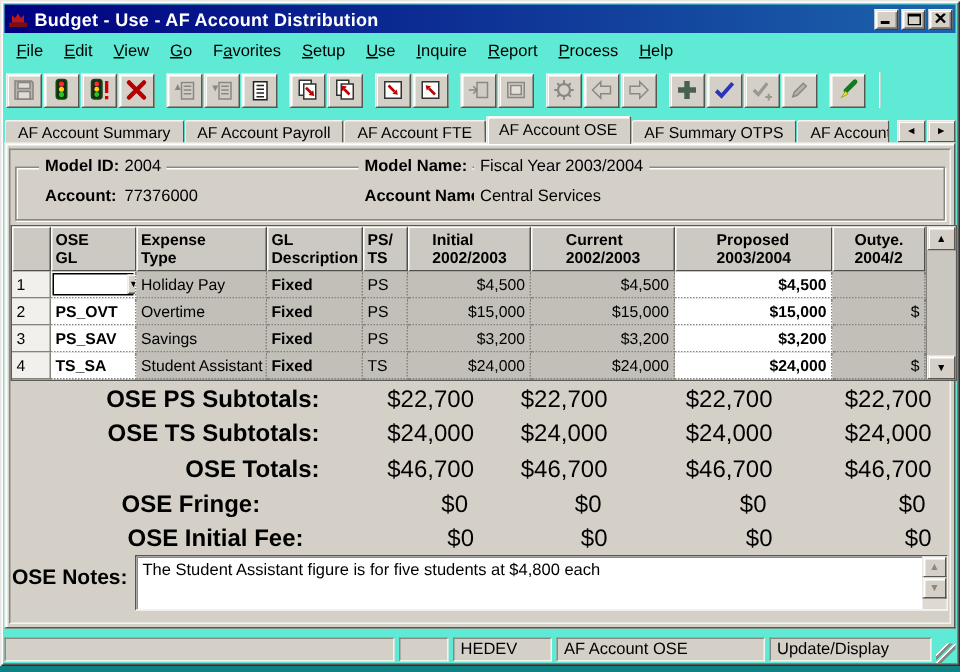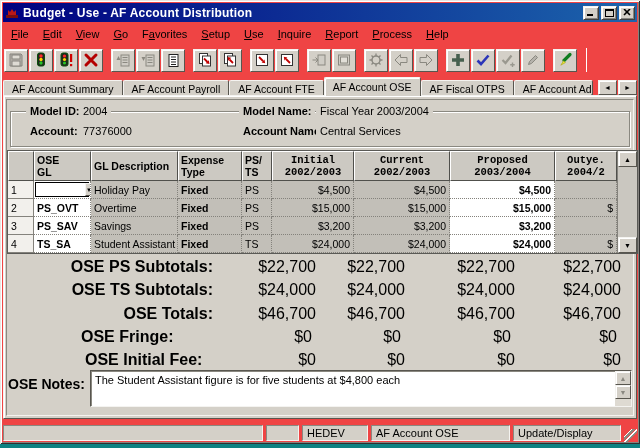--- a/index.html
+++ b/index.html
@@ -1,18 +1,18 @@
 <!DOCTYPE html>
 <html><head>
 <meta charset="utf-8">
 <style>
   html,body{margin:0;padding:0;}
   body{width:640px;height:448px;background:#0e8282;font-family:"Liberation Sans","DejaVu Sans",sans-serif;overflow:hidden;position:relative;}
   *{box-sizing:border-box;}
-  #window{position:absolute;left:0;top:0;width:640px;height:444px;background:#ef4444;
+  #window{position:absolute;left:0;top:0;width:640px;height:444px;background:#5eead4;
     box-shadow:inset 1px 1px 0 #e8e6e2, inset -1px -1px 0 #2f2f2f, inset 2px 2px 0 #ffffff, inset -2px -2px 0 #84827e;}
   
   .titlebar{position:absolute;left:3px;top:3px;width:634px;height:19px;background:linear-gradient(to right,#000080,#1c64ac);display:flex;align-items:center;padding:0 2px;}
   .title-text{color:#fff;font-weight:bold;font-size:12px;margin-left:4px;flex:1;white-space:nowrap;overflow:hidden;letter-spacing:.2px;}
   .tb-btn{width:16px;height:14px;background:#d4d0c8;border:1px solid;border-color:#f4f3f0 #404040 #404040 #f4f3f0;box-shadow:inset 1px 1px 0 #fff,inset -1px -1px 0 #84827e;margin-left:2px;display:flex;align-items:center;justify-content:center;}
   
   .menubar{position:absolute;left:4px;top:24px;width:632px;height:19px;display:flex;align-items:center;font-size:11px;}
   .menu-item{padding:2px 7px;color:#000;white-space:nowrap;}
   
   .toolbar{position:absolute;left:4px;top:45px;width:632px;height:30px;display:flex;align-items:center;}
@@ -28,21 +28,21 @@
   
   .panel{position:absolute;left:3px;top:95px;width:634px;height:324px;background:#d4d0c8;border:1px solid;border-color:#f4f3f0 #58564f #58564f #f4f3f0;box-shadow:inset 1px 1px 0 #fff;z-index:2;}
   .inset-frame{position:absolute;left:2px;top:3px;right:2px;bottom:2px;border:1px solid;border-color:#8a8880 #f4f3f0 #f4f3f0 #8a8880;}
   
   .groupbox{position:absolute;left:10px;top:111px;width:620px;height:36px;border:1px solid #8a8880;box-shadow:1px 1px 0 #fff, inset 1px 1px 0 #fff;z-index:4;}
   .fld{position:absolute;z-index:5;font-size:11px;background:#d4d0c8;padding:0 4px;line-height:13px;white-space:nowrap;}
   .fld.b{font-weight:bold;}
   
   .grid{position:absolute;left:7px;top:150px;z-index:5;display:grid;grid-template-columns:26px 57px 87px 64px 30px 82px 96px 105px 62px 20px;grid-template-rows:30px 18px 18px 18px 18px;border:1px solid #5a5a56;background:#c2bfb8;font-size:10.5px;}
   .gh{background:#ccc9c2;border:1px solid;border-color:#fff #50504c #50504c #fff;font-weight:bold;white-space:pre-line;line-height:12px;display:flex;align-items:center;padding:0 2px;overflow:hidden;}
-  .gh.c{justify-content:center;text-align:center;font-family:Liberation Mono, monospace;}
+  .gh.c{justify-content:center;}
   .gc{background:#c2bfb8;border-right:1px dotted #84827c;border-bottom:1px dotted #84827c;display:flex;align-items:center;padding:0 3px;white-space:nowrap;overflow:hidden;}
   .gw{background:#fff;}
   .gnum{background:#f2f0ec;border-right:1px solid #84827c;border-bottom:1px solid #84827c;padding-left:3px;}
   .gb{font-weight:bold;}
   .gr{justify-content:flex-end;}
   .combo{display:flex;align-items:stretch;width:100%;height:100%;border:1px solid #000;background:#fff;gap:47px;}
   .combo-text{flex:1;display:flex;align-items:center;padding-left:2px;font-weight:bold;overflow:hidden;}
   .combo-btn{width:14px;background:#d4d0c8;border:1px solid;border-color:#f4f3f0 #58564f #58564f #f4f3f0;display:flex;align-items:center;justify-content:center;font-size:6px;}
   .vsb{grid-column:10;grid-row:1/span 5;display:flex;flex-direction:column;background:#dedad2;border-left:1px solid #84827c;}
   .sb-btn{height:16px;background:#d4d0c8;border:1px solid;border-color:#f4f3f0 #58564f #58564f #f4f3f0;box-shadow:inset 1px 1px 0 #fff;display:flex;align-items:center;justify-content:center;font-size:7px;}
@@ -255,21 +255,21 @@
         </svg>
       </div>
     <div class="tsep"></div>
   </div>
 
   <div class="tabstrip">
     <div class="tab">AF Account Summary</div>
     <div class="tab">AF Account Payroll</div>
     <div class="tab">AF Account FTE</div>
     <div class="tab active">AF Account OSE</div>
-    <div class="tab">AF Fiscal OTPS</div>
+    <div class="tab">AF Summary OTPS</div>
     <div class="tab last">AF Account Adjustme</div>
   </div>
   <div class="tab-scroll" style="right:23px;">
       <span>◄</span>
     </div>
   <div class="tab-scroll" style="right:3px;">
       <span>►</span>
     </div>
 
   <div class="panel">
@@ -284,23 +284,23 @@
   <div class="fld b" style="left:26px;top:125px;">Account:</div>
   <div class="fld" style="left:79px;top:125px;">77376000</div>
   <div class="fld b" style="left:239px;top:125px;">Account Name:</div>
   <div class="fld" style="left:316px;top:125px;">Central Services</div>
 
   <div class="grid">
 
     <div class="gh"></div>
     <div class="gh">OSE
 GL</div>
-    <div class="gh">GL Description</div>
     <div class="gh">Expense
 Type</div>
+    <div class="gh">GL Description</div>
     <div class="gh">PS/
 TS</div>
     <div class="gh c">Initial
 2002/2003</div>
     <div class="gh c">Current
 2002/2003</div>
     <div class="gh c">Proposed
 2003/2004</div>
     <div class="gh c">Outye.
 2004/2</div>

